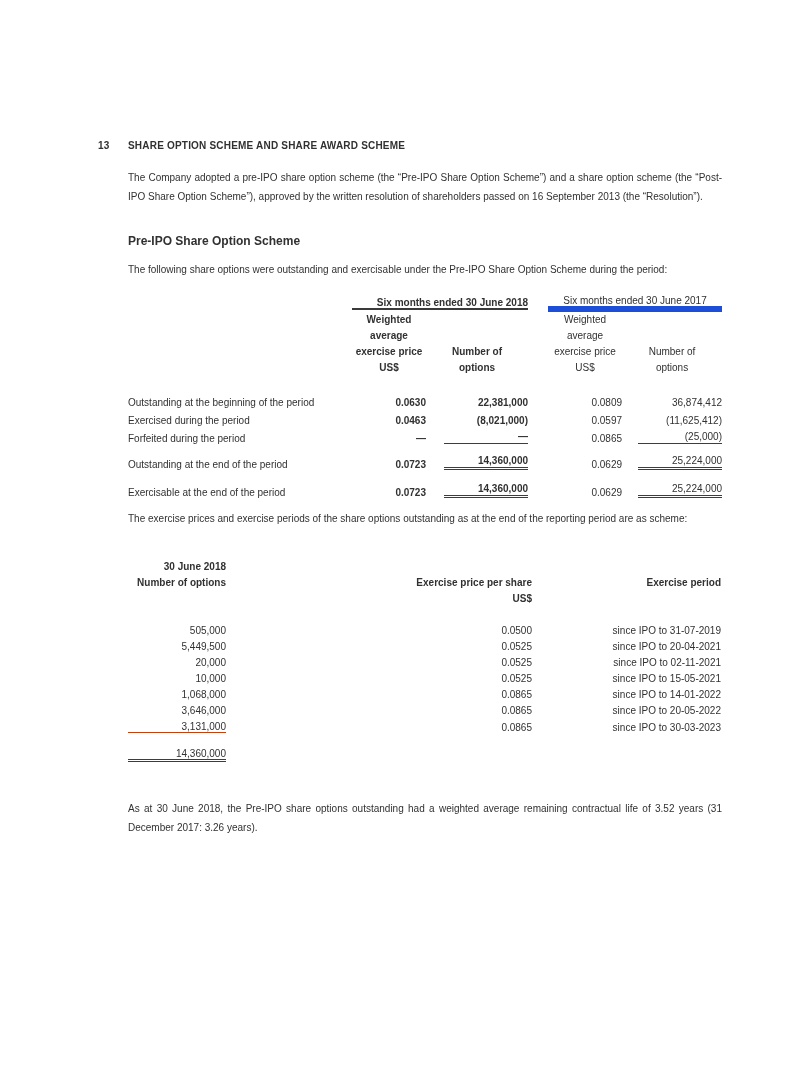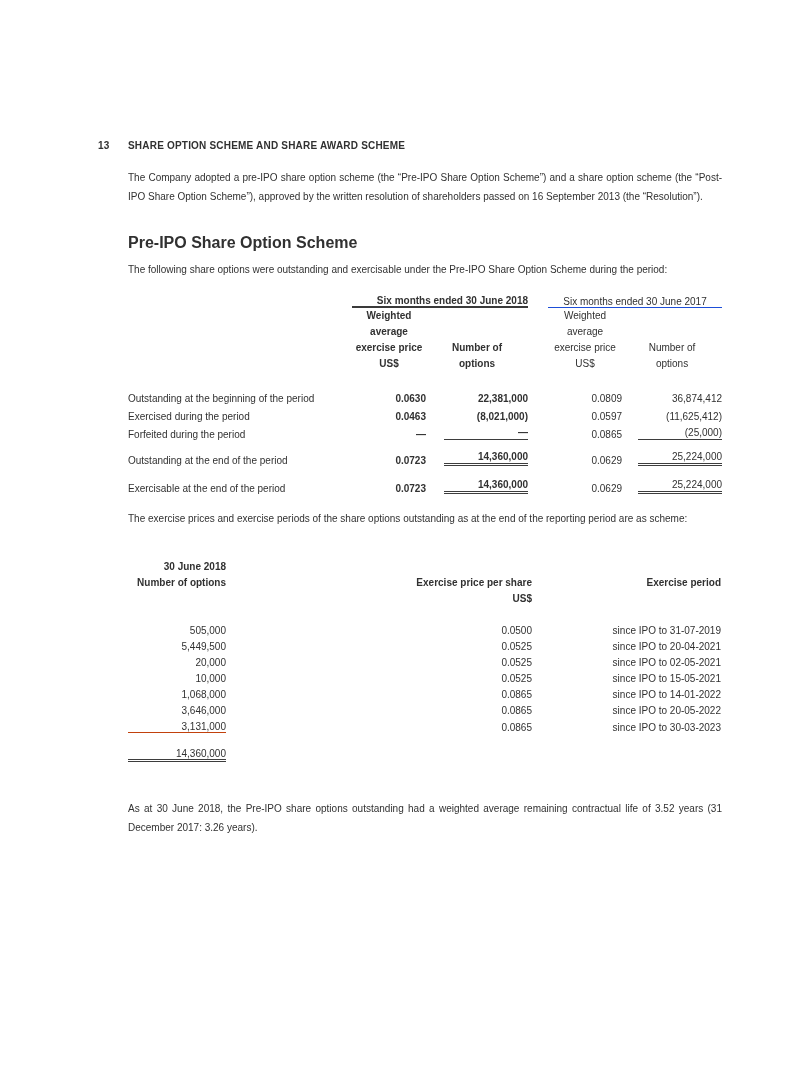--- a/index.html
+++ b/index.html
@@ -2,28 +2,28 @@
 <html><head>
 <meta charset="utf-8">
 <style>
   html,body{margin:0;padding:0;background:#fff;}
   .page{position:relative;width:800px;height:951px;background:#ffffff;overflow:hidden;
         font-family:"Liberation Sans",sans-serif;color:#313131;}
   .sec{position:absolute;top:140px;left:98px;width:624px;font-size:10px;font-weight:bold;letter-spacing:.2px;}
   .sectitle{position:absolute;left:30px;top:0;white-space:nowrap;}
   .body{position:absolute;left:128px;width:594px;margin:0;font-size:10px;line-height:19px;}
   .j{text-align:justify;}
-  .subhead{position:absolute;left:128px;margin:0;font-size:16px;font-weight:bold;}
+  .subhead{position:absolute;left:128px;margin:0;font-size:12px;font-weight:bold;}
   
   .t{position:absolute;left:128px;border-collapse:collapse;table-layout:fixed;font-size:10px;color:#313131;}
   .t td{padding:0;vertical-align:bottom;}
   .r{text-align:right;}
   .b{font-weight:bold;}
   .phr td{height:18px;}
-  .ph{text-align:center;border-bottom:1px solid #1d4ed8;}
+  .ph{text-align:center;border-bottom:6px solid #1d4ed8;}
   .phb{border-bottom:2px solid #3a3a3a;text-align:right;}
   .ch{white-space:pre-line;text-align:center;line-height:16px;vertical-align:bottom;}
   .pb{padding-bottom:16px;}
   .dr td{height:18px;}
   .sp14 td{height:14px !important;}
   .sp8 td{height:8px !important;}
   .sp10 td{height:10px !important;}
   .sp16 td{height:16px !important;}
   .u1,.u2{display:inline-block;min-width:84px;text-align:right;padding-bottom:1px;}
   .u1{border-bottom:1px solid #3d3d3d;}
@@ -175,21 +175,21 @@
       <td class="r">since IPO to 31-07-2019</td>
     </tr>
     <tr>
       <td class="r">5,449,500</td>
       <td class="r">0.0525</td>
       <td class="r">since IPO to 20-04-2021</td>
     </tr>
     <tr>
       <td class="r">20,000</td>
       <td class="r">0.0525</td>
-      <td class="r">since IPO to 02-05-2021</td>
+      <td class="r">since IPO to 02-11-2021</td>
     </tr>
     <tr>
       <td class="r">10,000</td>
       <td class="r">0.0525</td>
       <td class="r">since IPO to 15-05-2021</td>
     </tr>
     <tr>
       <td class="r">1,068,000</td>
       <td class="r">0.0865</td>
       <td class="r">since IPO to 14-01-2022</td>

